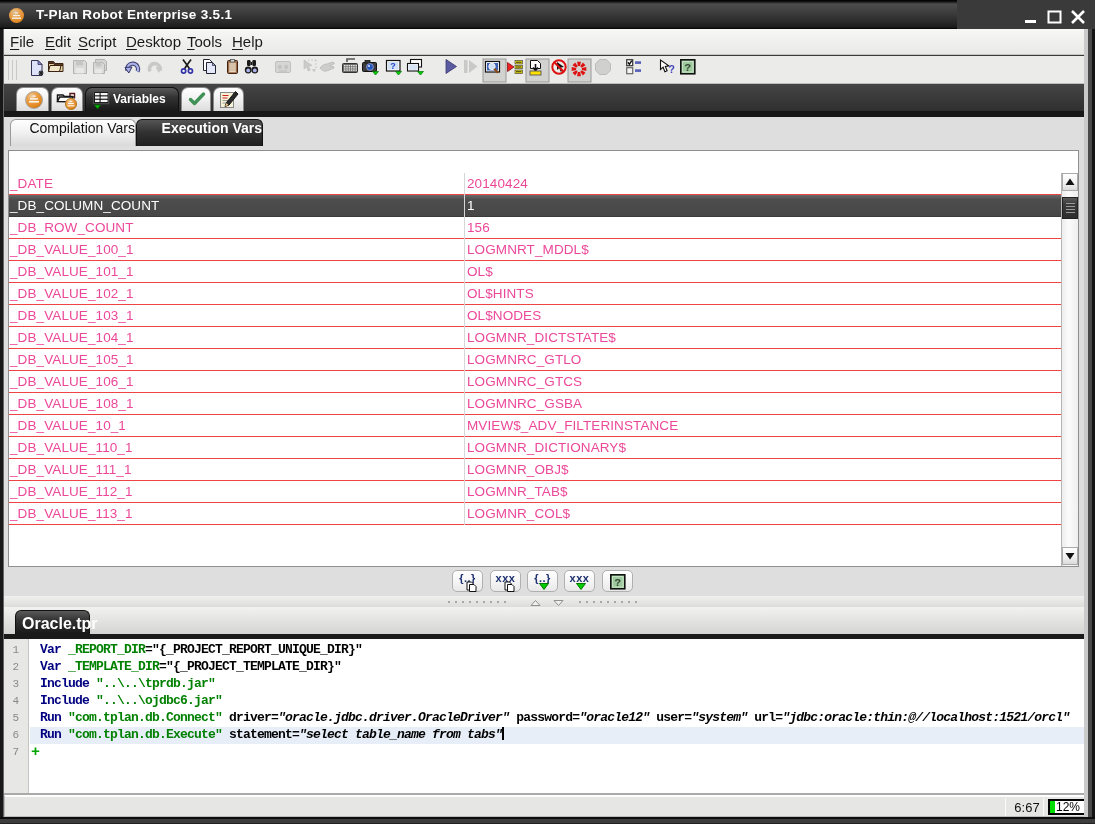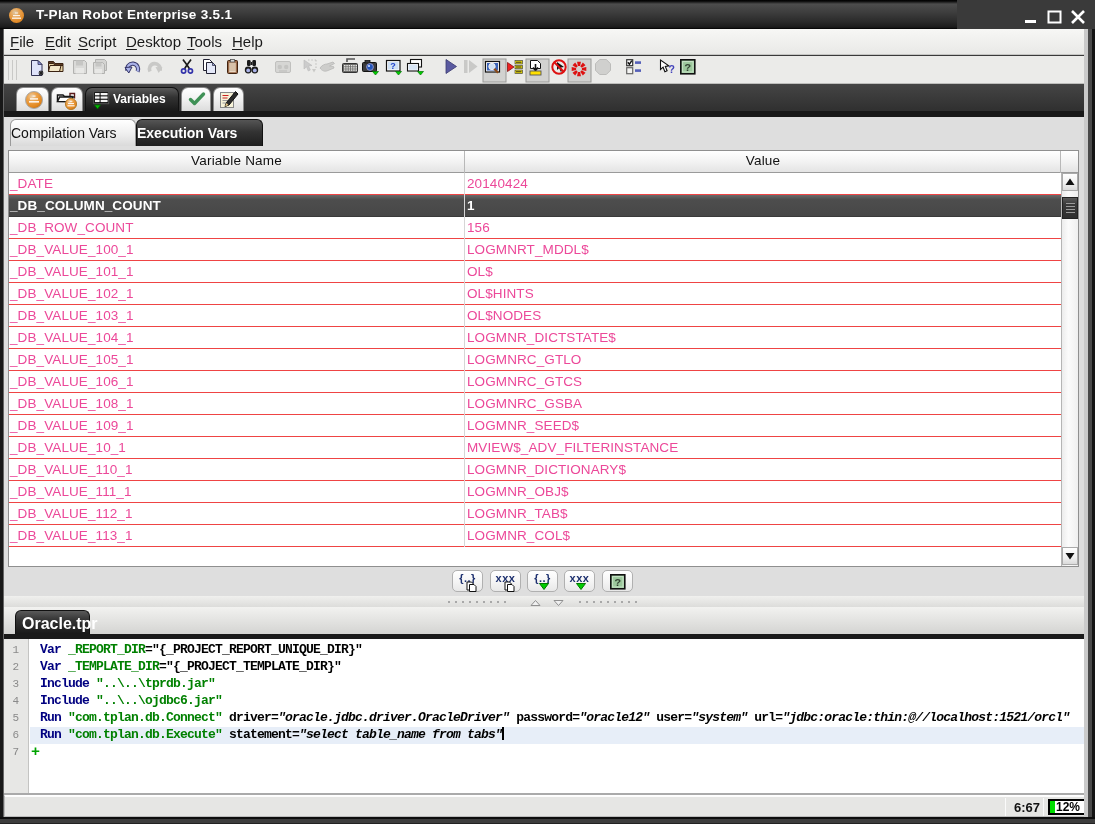--- a/index.html
+++ b/index.html
@@ -26,35 +26,35 @@
 #tabbar1 { left:4px; top:84px; width:1083px; height:33px;
   background:linear-gradient(#454545,#303030 80%,#2b2b2b); }
 #tabbar1 .band { position:absolute; left:0; top:27px; width:1083px; height:6px; background:#181818; }
 .tab1 { position:absolute; top:3px; height:24px; border-radius:7px 7px 0 0;
   background:linear-gradient(#ffffff,#f2f2f2 45%,#dcdcdc); border:1px solid #8a8a8a; border-bottom:none; }
 .tab1.dark { background:linear-gradient(#5a5a5a,#333 40%,#191919); border-color:#111; }
 #panelbg { left:4px; top:117px; width:1083px; height:490px; background:#dedede; }
 .tab2 { position:absolute; height:27px; border-radius:6px 6px 0 0; font-size:14px; }
 #tab2a { left:10px; top:119px; width:126px; background:linear-gradient(#ffffff,#f0f0f0 50%,#dadada); border:1px solid #9a9a9a; border-bottom:none; color:#111; }
 #tab2b { left:136px; top:119px; width:127px; background:linear-gradient(#555 0%,#333 45%,#1e1e1e); border:1px solid #111; border-bottom:none; color:#fff; font-weight:bold; }
-.tab2 div { text-align:left; margin-top:5px; }
+.tab2 div { text-align:right; }
 #tablebox { left:8px; top:150px; width:1071px; height:417px; background:#fff; border:1px solid #8f8f8f; }
 #thead { position:absolute; left:0; top:0; width:1069px; height:22px;
   background:linear-gradient(#ffffff,#f4f4f4 45%,#e4e4e4); border-bottom:1px solid #9a9a9a;
   font-size:13.5px; color:#111; letter-spacing:0.2px; }
 #thead .h1 { position:absolute; left:0; top:2px; width:455px; text-align:center; }
 #thead .h2 { position:absolute; left:456px; top:2px; width:596px; text-align:center; }
 #thead .hsep { position:absolute; left:455px; top:0; width:1px; height:22px; background:#b8b8b8; }
 #thead .hsep2 { position:absolute; left:1051px; top:0; width:1px; height:22px; background:#b8b8b8; }
 #rows { position:absolute; left:0; top:22px; width:1052px; height:394px; overflow:hidden; }
 .trow { position:relative; width:1052px; height:22px; border-bottom:1px solid #ef4444; background:#fff; font-size:13.5px; color:#ec4899; letter-spacing:0.1px; }
 .trow .c1 { position:absolute; left:1px; top:3px; }
 .trow .c2 { position:absolute; left:458px; top:3px; }
 .trow .csep { position:absolute; left:455px; top:0; width:1px; height:22px; background:#d6d6d6; }
-.trow.sel { background:linear-gradient(#6a6a6a,#4d4d4d 22%,#474747); color:#fff; border-bottom:1px solid #3a3a3a;font-weight:bold; }
+.trow.sel { background:linear-gradient(#6a6a6a,#4d4d4d 22%,#474747); color:#fff; border-bottom:1px solid #3a3a3a; }
 #vscroll { position:absolute; left:1052px; top:22px; width:17px; height:393px;
   background:linear-gradient(90deg,#ececec,#fbfbfb 40%,#efefef); border-left:1px solid #b5b5b5; }
 .sbtn { position:absolute; left:0px; width:16px; height:18px;
   background:linear-gradient(#ffffff,#f0f0f0 60%,#dadada); border:1px solid #aaa; }
 #sthumb { position:absolute; left:0px; top:24px; width:16px; height:22px; border:1px solid #222;
   background:linear-gradient(#5a5a5a,#3a3a3a 30%,#2e2e2e); }
 #sthumb:after { content:""; position:absolute; left:3px; top:5px; width:9px; height:12px;
   background:repeating-linear-gradient(#9a9a9a 0 1px,transparent 1px 3px); }
 .midbtn { position:absolute; top:570px; width:31px; height:22px; border:1px solid #b0b0b0; border-radius:5px;
   background:linear-gradient(#ffffff,#f4f4f4 55%,#e8e8e8); font-size:11px; font-weight:bold; color:#1c2f6e; }
@@ -70,21 +70,21 @@
 #gutter { position:absolute; left:0; top:0; width:25px; height:154px; background:#e7e7e5; border-right:1px solid #c4c4c2; }
 .lnum { position:absolute; left:0; width:15px; text-align:right; color:#8a8a8a; font-size:11px; font-family:"Liberation Mono",monospace; }
 .cline { position:absolute; left:26px; width:1057px; height:17px; font-family:"Liberation Mono",monospace;
   font-size:13px; font-weight:bold; white-space:pre; color:#000; letter-spacing:-0.8px; }
 .kw { color:#000080; }
 .gr { color:#008000; }
 .it { font-style:italic; }
 .caret { display:inline-block; width:1.5px; height:13px; background:#000; vertical-align:-2px; }
 #hl6 { position:absolute; left:26px; top:88px; width:1057px; height:17px; background:#e7eef8; }
 #editorbot { left:4px; top:793px; width:1083px; height:2px; background:#aaa; }
-#statusbar { left:4px; top:795px; width:1083px; height:22px; background:linear-gradient(#fdfdfd 0 1px,#e6e6e4 1px 100%); border:1px solid #bbb; border-top:1px solid #fff; font-size:13px; color:#111;font-weight:bold; }
+#statusbar { left:4px; top:795px; width:1083px; height:22px; background:linear-gradient(#fdfdfd 0 1px,#e6e6e4 1px 100%); border:1px solid #bbb; border-top:1px solid #fff; font-size:13px; color:#111; }
 .sdiv { position:absolute; top:2px; width:1px; height:18px; background:#b0b0b0; border-right:1px solid #fafafa; }
 #pos667 { position:absolute; left:1007px; top:4px; width:30px; text-align:center; }
 #progress { position:absolute; left:1043px; top:3px; width:38px; height:16px; border:2px solid #000; background:#fff; }
 #progress .fill { position:absolute; left:0; top:0; width:5px; height:12px; background:#00dd00; }
 #progress .ptxt { position:absolute; left:6px; top:-1px; font-size:12px; color:#000; }
 </style>
 </head>
 <body>
 <div id="titlebar" class="abs">
   <div id="titleicon" class="abs"></div>
@@ -360,26 +360,20 @@
     </div>
 </div>
 <div id="panelbg" class="abs"></div>
 <div id="tab2a" class="tab2">
     <div>Compilation Vars</div>
   </div>
 <div id="tab2b" class="tab2">
     <div>Execution Vars</div>
   </div>
 <div id="tablebox" class="abs">
-  <div id="thead">
-    <div class="h1">Variable Name</div>
-      <div class="h2">Value</div>
-    <div class="hsep"></div>
-      <div class="hsep2"></div>
-  </div>
   <div id="rows">
 <div class="trow">
         <div class="c1">_DATE</div>
         <div class="c2">20140424</div>
         <div class="csep"></div>
       </div>
 <div class="trow sel">
         <div class="c1">_DB_COLUMN_COUNT</div>
         <div class="c2">1</div>
         <div class="csep"></div>
@@ -420,25 +414,20 @@
         <div class="csep"></div>
       </div>
 <div class="trow">
         <div class="c1">_DB_VALUE_106_1</div>
         <div class="c2">LOGMNRC_GTCS</div>
         <div class="csep"></div>
       </div>
 <div class="trow">
         <div class="c1">_DB_VALUE_108_1</div>
         <div class="c2">LOGMNRC_GSBA</div>
-        <div class="csep"></div>
-      </div>
-<div class="trow">
-        <div class="c1">_DB_VALUE_109_1</div>
-        <div class="c2">LOGMNR_SEED$</div>
         <div class="csep"></div>
       </div>
 <div class="trow">
         <div class="c1">_DB_VALUE_10_1</div>
         <div class="c2">MVIEW$_ADV_FILTERINSTANCE</div>
         <div class="csep"></div>
       </div>
 <div class="trow">
         <div class="c1">_DB_VALUE_110_1</div>
         <div class="c2">LOGMNR_DICTIONARY$</div>

